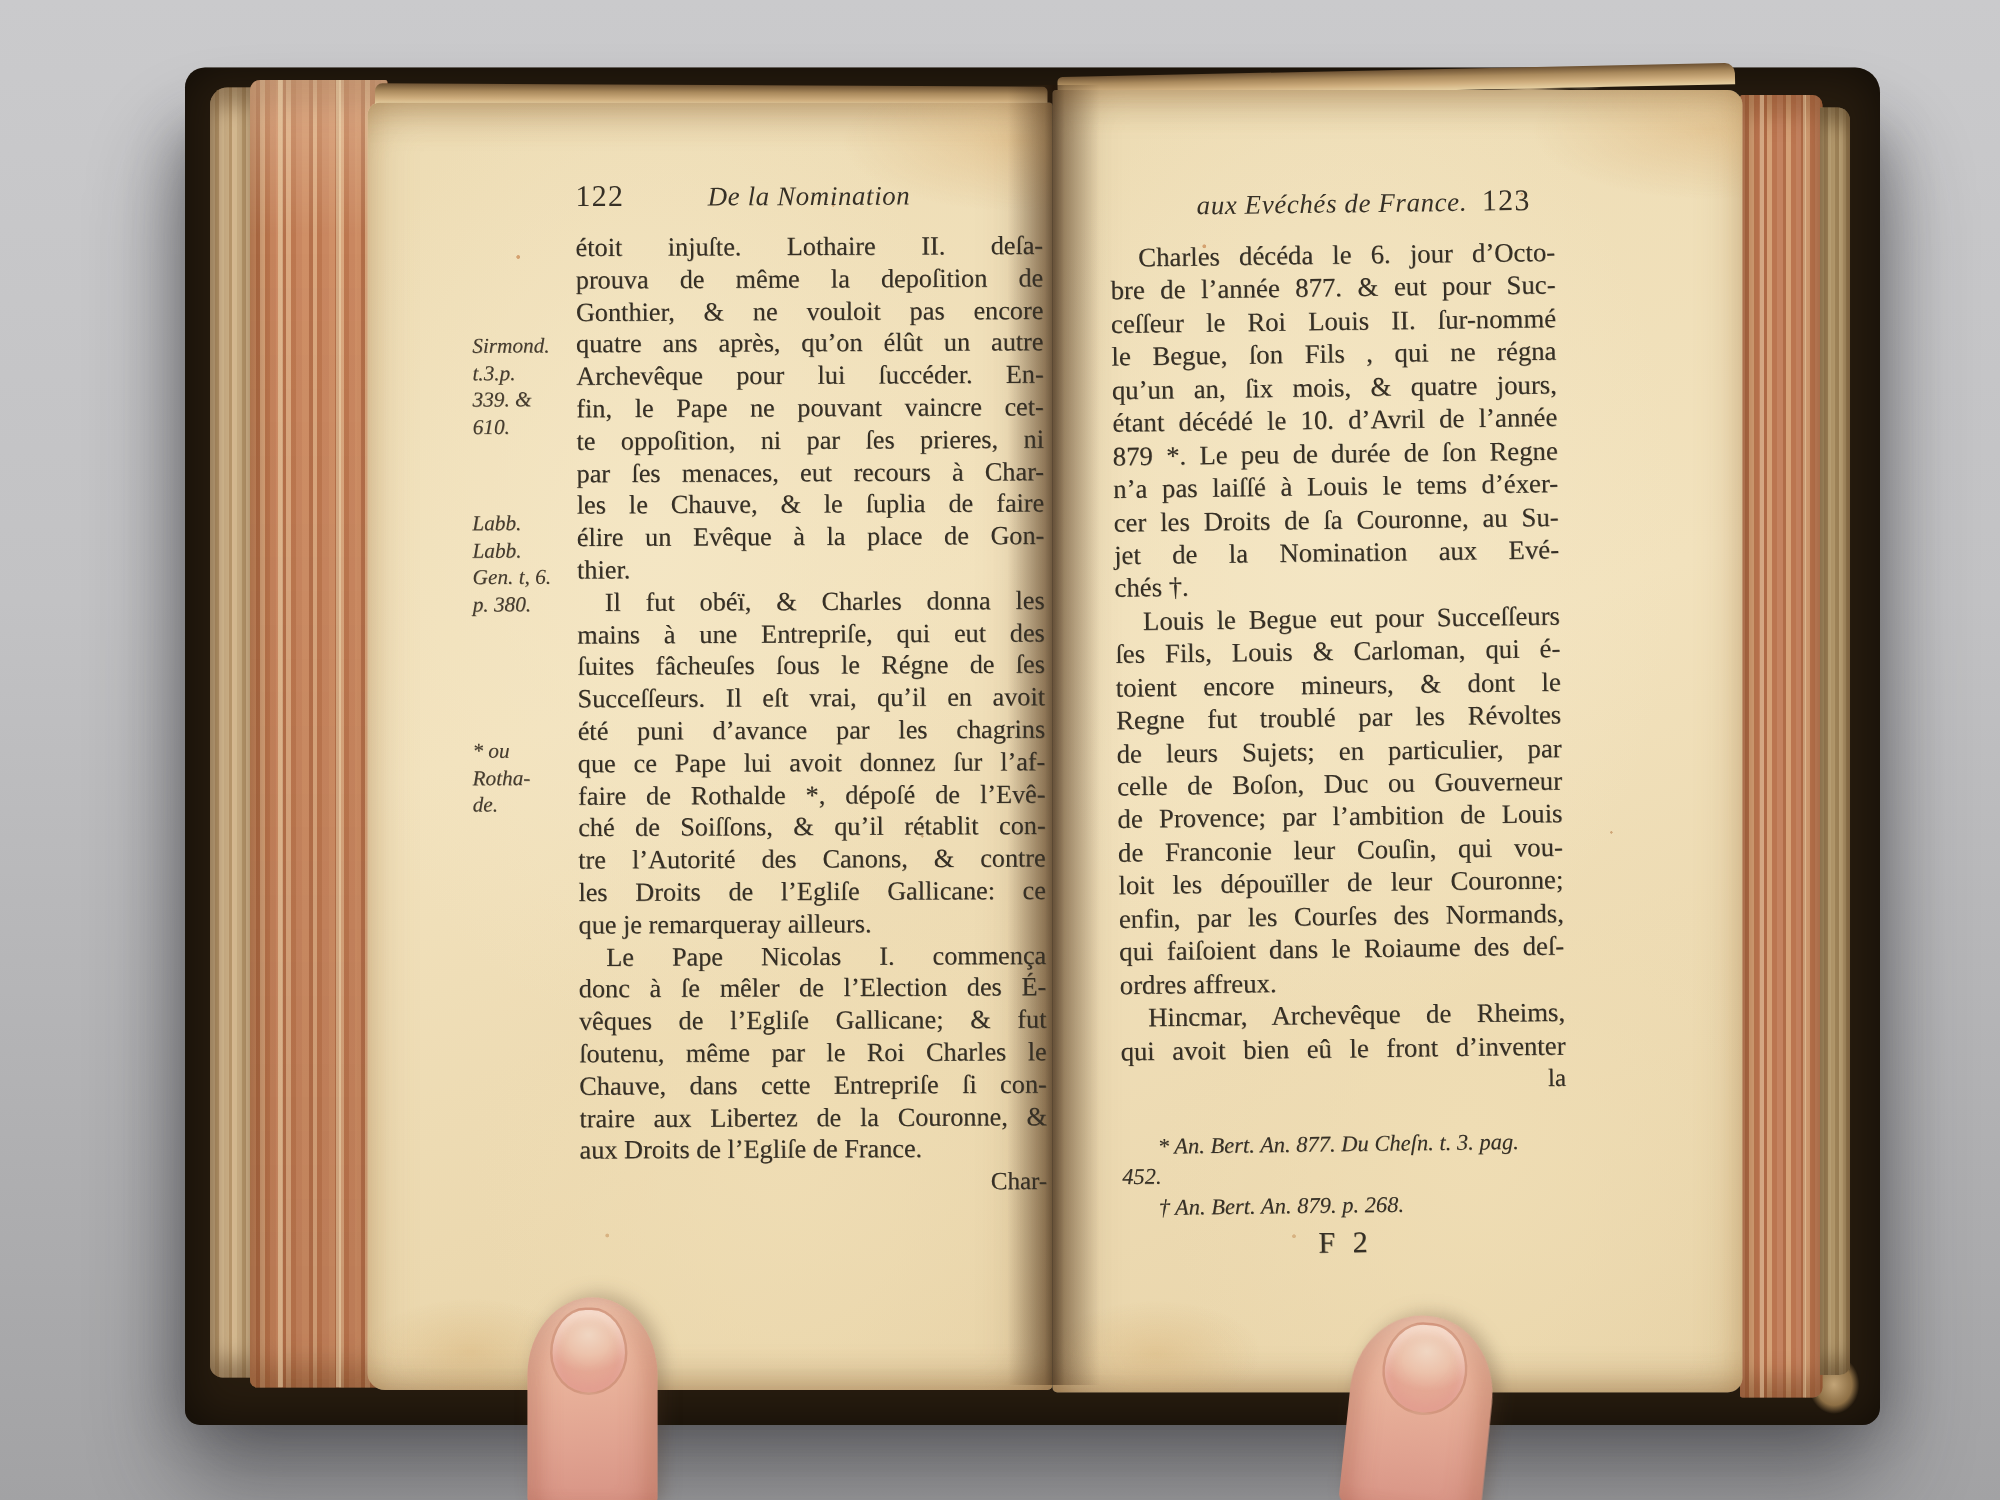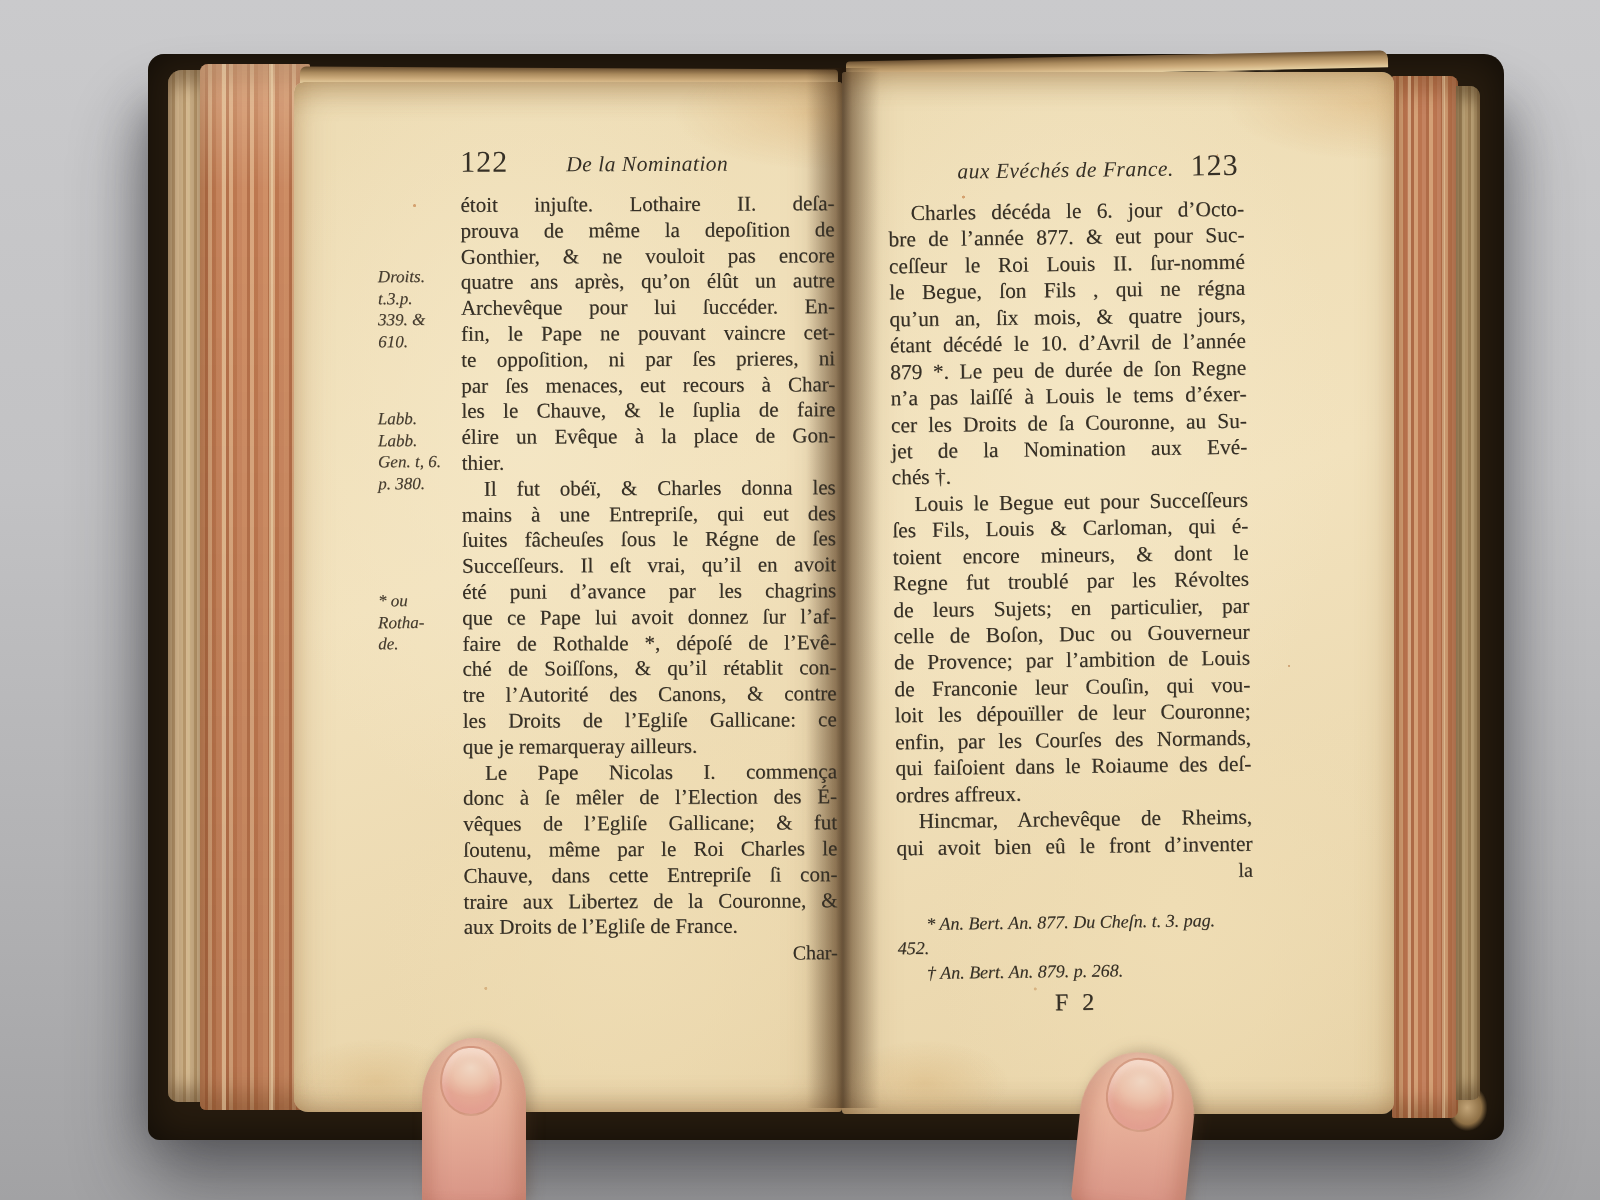--- a/index.html
+++ b/index.html
@@ -73,22 +73,22 @@
                inset -16px 10px 34px -12px rgba(160,115,60,0.32),
                inset 0 -20px 28px -14px rgba(130,85,40,0.40),
                inset 0 24px 30px -18px rgba(150,105,55,0.35);}
   .gutter{position:absolute;left:806px;top:68px;width:74px;height:1040px;pointer-events:none;
     background:linear-gradient(90deg,rgba(55,35,16,0) 0%,rgba(55,35,16,0.35) 40%,rgba(35,20,8,0.52) 50%,rgba(55,35,16,0.30) 62%,rgba(55,35,16,0) 100%);}
   
   .textcol{position:absolute;color:var(--ink,#363026);}
   .lefttext{left:462px;top:144px;width:374px;transform:rotate(-0.25deg);}
   .righttext{left:893px;top:150px;width:356px;transform:rotate(-0.75deg);}
   .pghead{display:flex;align-items:baseline;font-size:22px;letter-spacing:1px;}
-  .pghead .num{width:58px;font-size:30px;}
-  .pghead.right .num{text-align:center;}
+  .pghead .num{width:58px;font-size:24px;}
+  .pghead.right .num{text-align:left;}
   .pghead .rtitle{flex:1;text-align:center;font-style:italic;font-size:21.5px;letter-spacing:0.5px;}
   .bodyblock{margin-top:14px;}
   .pline{font-size:21px;line-height:25.8px;white-space:nowrap;text-align:justify;text-align-last:justify;
     text-shadow:0.4px 0.3px 0.5px rgba(55,45,30,0.45);white-space:normal;height:25.8px;overflow:visible;}
   .righttext .pline{font-size:21.4px;line-height:26.45px;height:26.45px;}
   .pline.ind{text-indent:1.05em;}
   .pline.end{text-align-last:left;}
   .catchword{text-align:right;font-size:20px;margin-top:2px;text-shadow:0.4px 0.3px 0.5px rgba(55,45,30,0.45);}
   .mnote{position:absolute;width:88px;font-style:italic;font-size:17px;line-height:21.5px;color:#453c2f;
     text-shadow:0.3px 0.3px 0.4px rgba(60,50,35,0.4);transform:rotate(-0.3deg);}
@@ -173,21 +173,21 @@
         <div class="pline">vêques de l’Egliſe Gallicane; &amp; fut</div>
         <div class="pline">ſoutenu, même par le Roi Charles le</div>
         <div class="pline">Chauve, dans cette Entrepriſe ſi con-</div>
         <div class="pline">traire aux Libertez de la Couronne, &amp;</div>
         <div class="pline end">aux Droits de l’Egliſe de France.</div>
       </div>
     <div class="catchword">Char-</div>
   </div>
 
   <div class="mnote n1">
-      <div class="mline">Droits.</div>
+      <div class="mline">Sirmond.</div>
       <div class="mline">t.3.p.</div>
       <div class="mline">339. &amp;</div>
       <div class="mline">610.</div>
     </div>
   <div class="mnote n2">
       <div class="mline">Labb.</div>
       <div class="mline">Labb.</div>
       <div class="mline">Gen. t, 6.</div>
       <div class="mline">p. 380.</div>
     </div>

